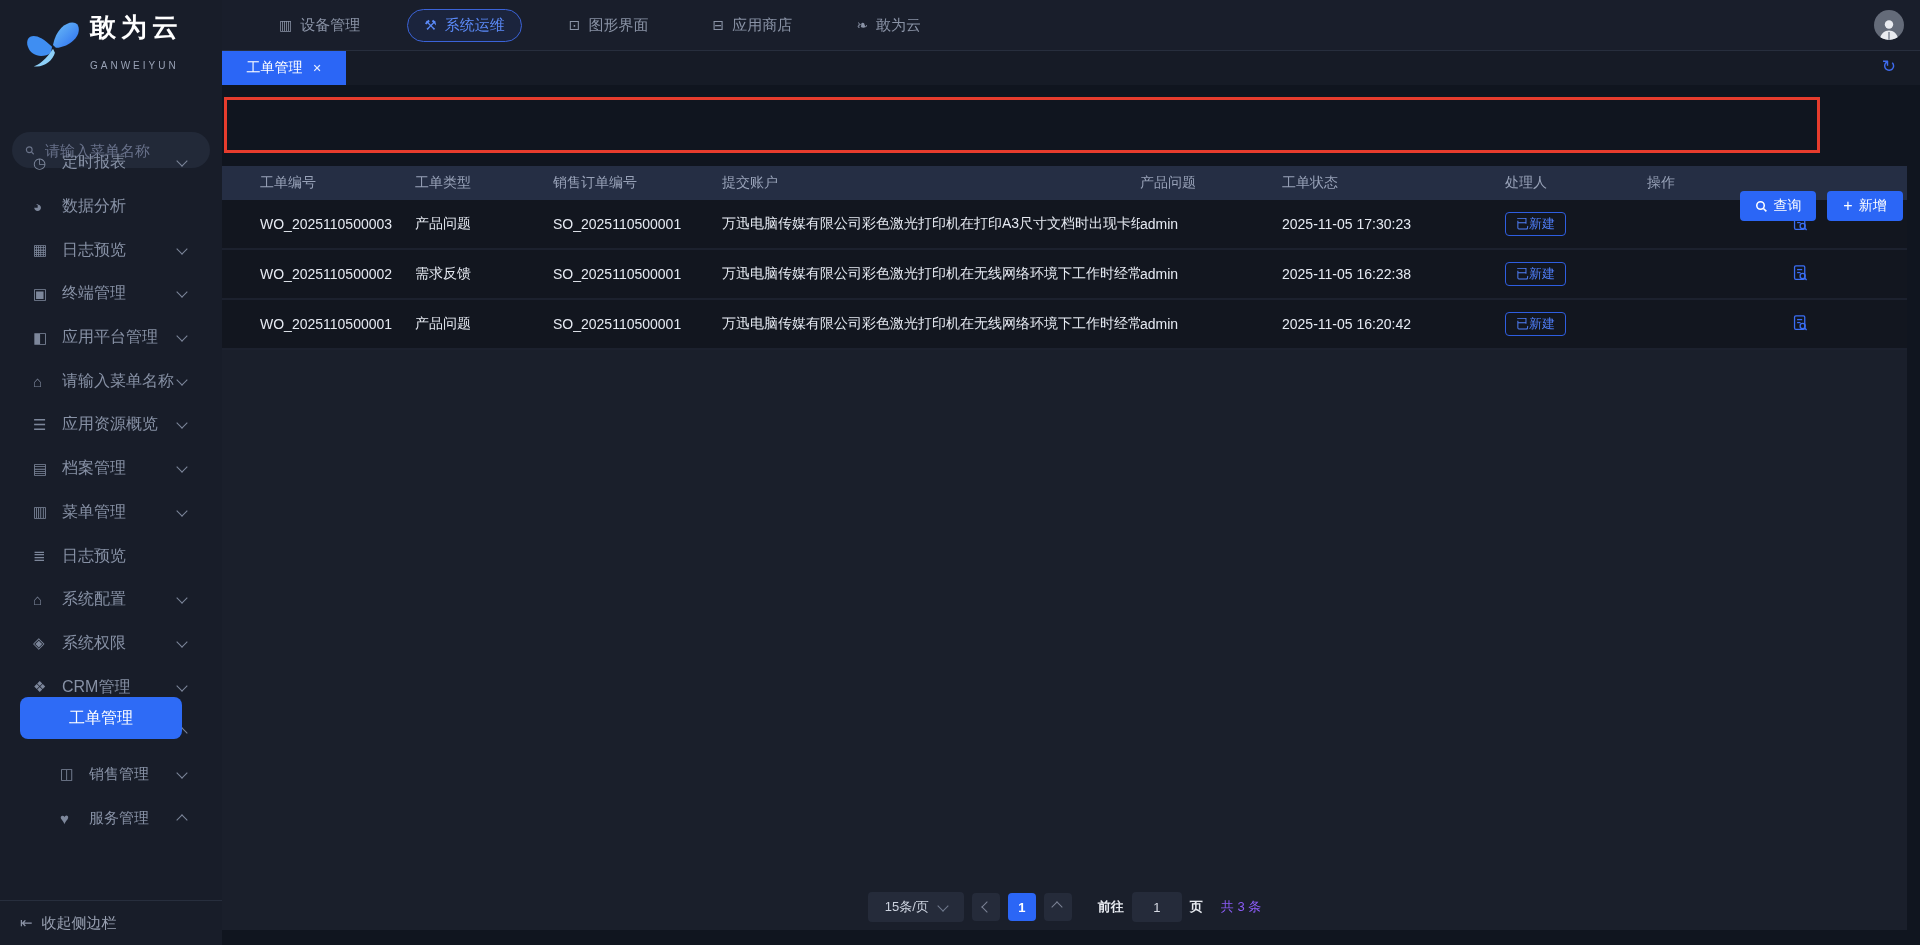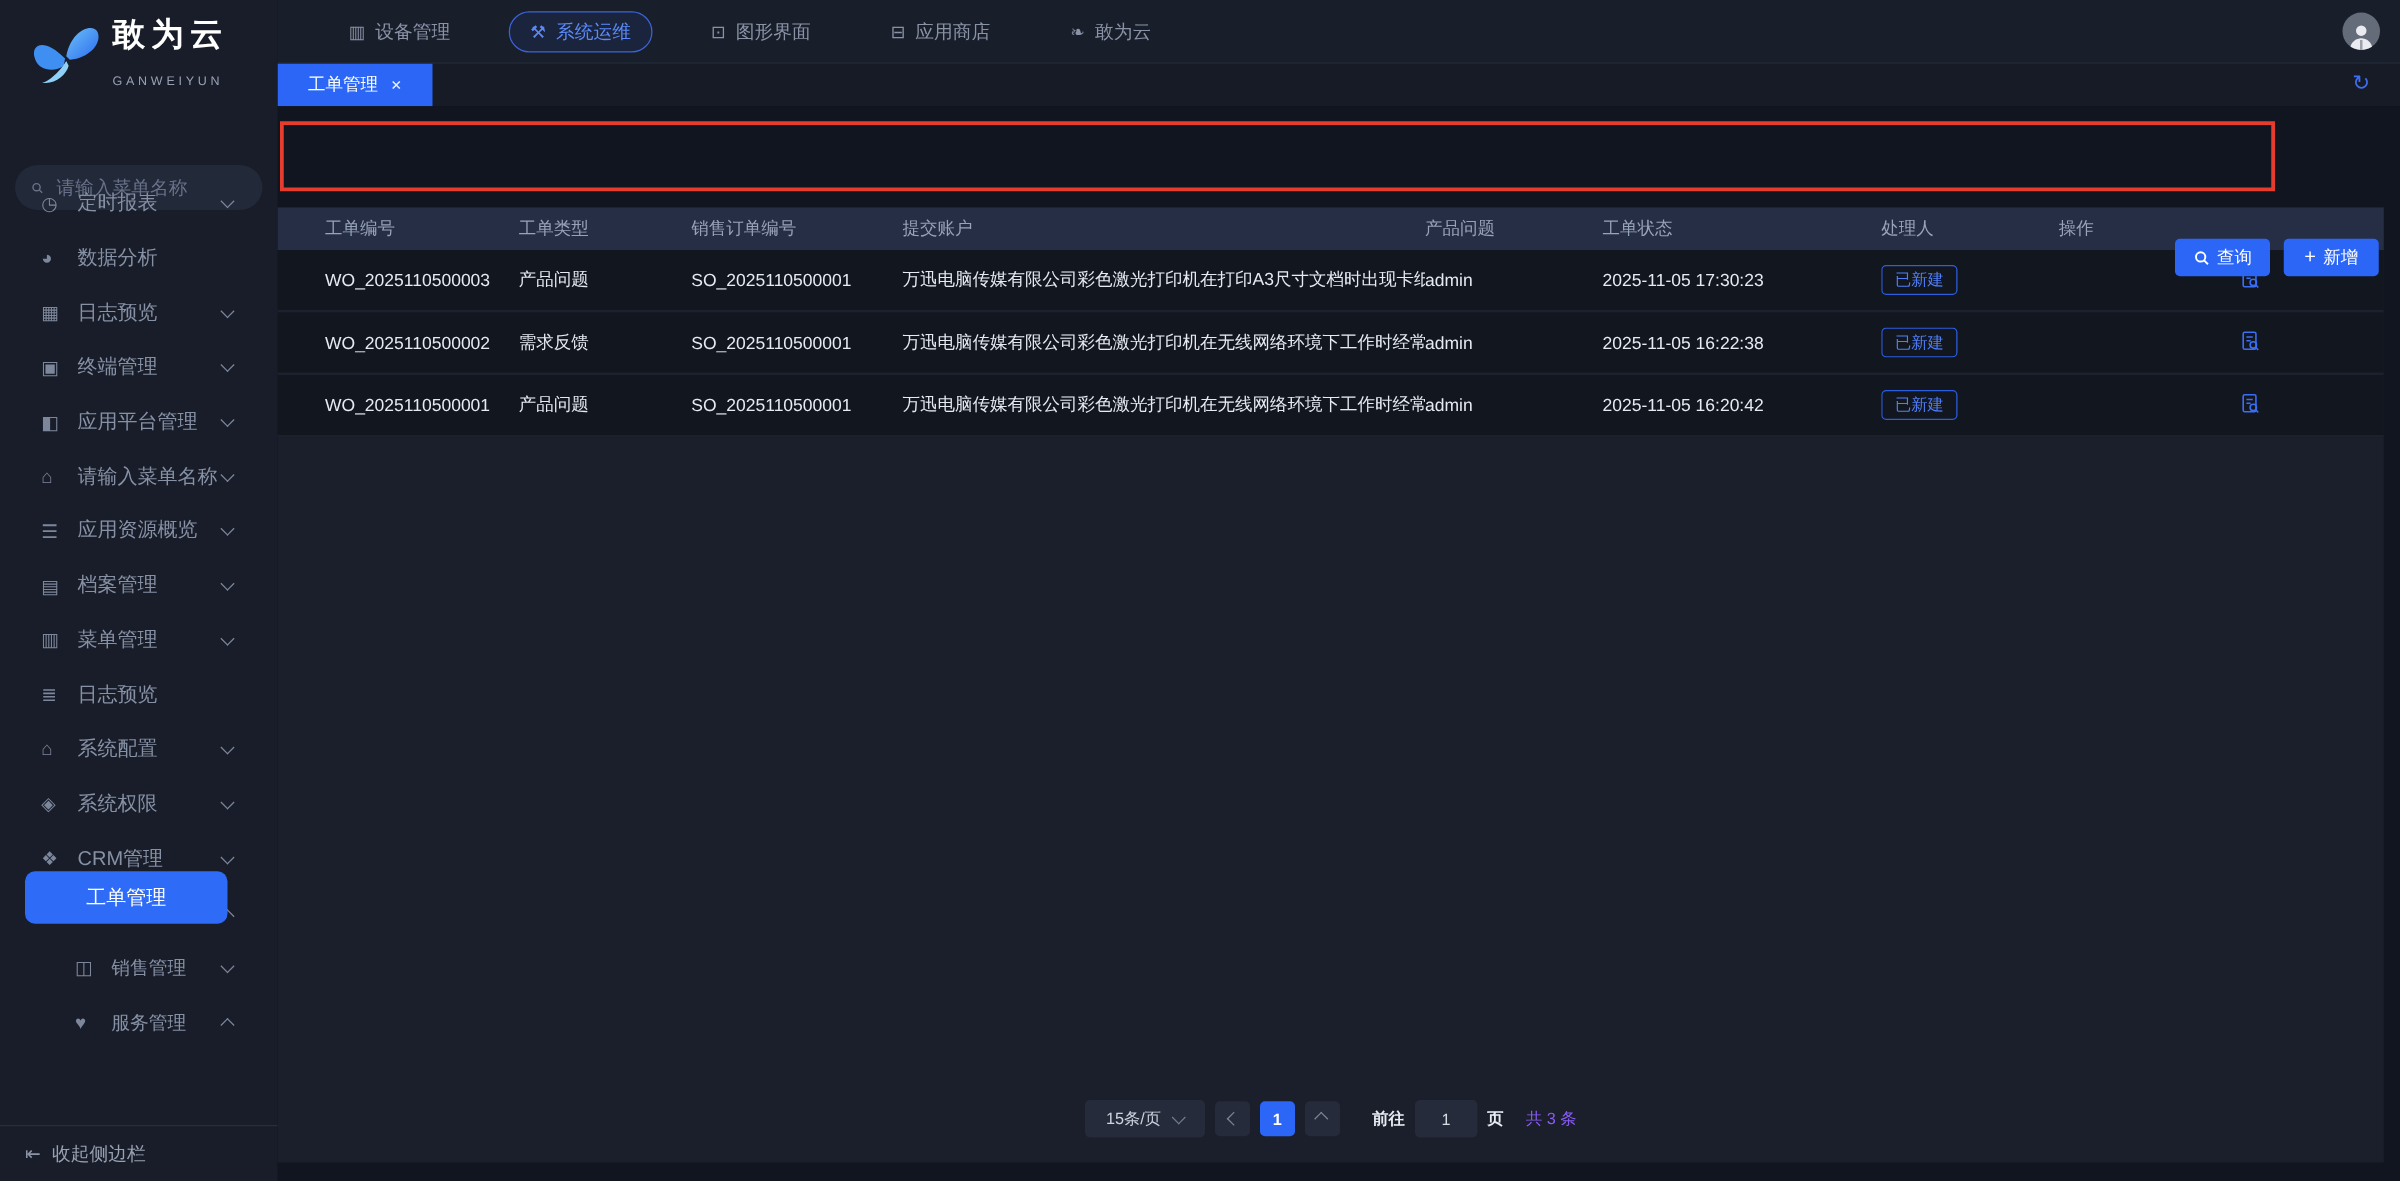--- a/index.html
+++ b/index.html
@@ -79,21 +79,21 @@
   .thead{height:34px;background:#252e44;color:#98a2b8;font-size:14px;}
   .thead .hcell{white-space:nowrap;overflow:hidden;}
   .hspan1{display:inline-block;width:142px;}
   .trow{height:50px;background:#12161f;border-bottom:2px solid #1c212e;}
   .cell{font-size:14px;color:#e6eaf2;white-space:nowrap;overflow:hidden;align-self:center;}
   .merged span{font-size:14px;}
   .badge{display:inline-block;padding:3px 10px;border:1px solid #2e5ee0;border-radius:4px;color:#4f7ef8;
     font-size:13px;line-height:1.2;}
   .op-btn{display:inline-flex;cursor:pointer;margin-left:2px;}
   
-  .pagination{position:absolute;left:0;right:0;bottom:20px;display:flex;align-items:center;justify-content:center;
+  .pagination{position:absolute;left:0;right:0;bottom:8px;display:flex;align-items:center;justify-content:center;
     font-size:13px;color:#d7dbe4;}
   .pg-size{position:relative;width:96px;height:30px;background:#252b3a;border-radius:4px;display:flex;
     align-items:center;justify-content:center;gap:10px;cursor:pointer;color:#ccd2de;}
   .pg-btn{width:28px;height:28px;background:#252b3a;border-radius:4px;display:flex;align-items:center;
     justify-content:center;cursor:pointer;margin-left:8px;}
   .pg-btn:first-of-type{margin-left:24px;}
   .pg-cur{width:28px;height:28px;background:#2b66f6;border-radius:4px;color:#fff;font-weight:bold;
     display:flex;align-items:center;justify-content:center;margin-left:8px;cursor:pointer;}
   .chev-left{width:7px;height:7px;border-left:1.7px solid #7b8396;border-bottom:1.7px solid #7b8396;
     transform:rotate(45deg);margin-left:2px;}

